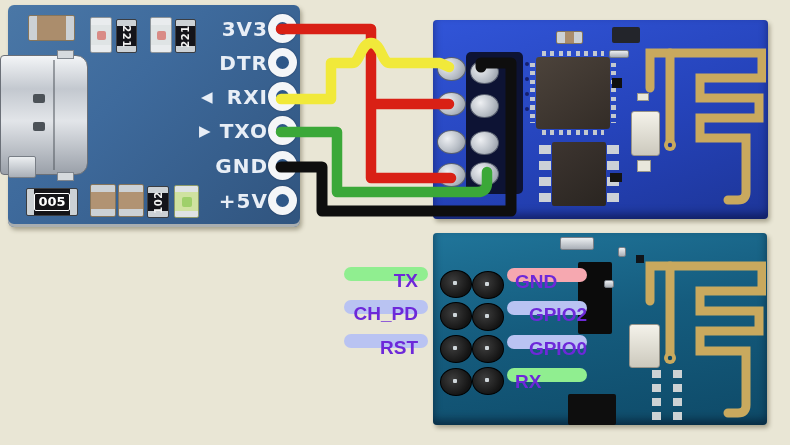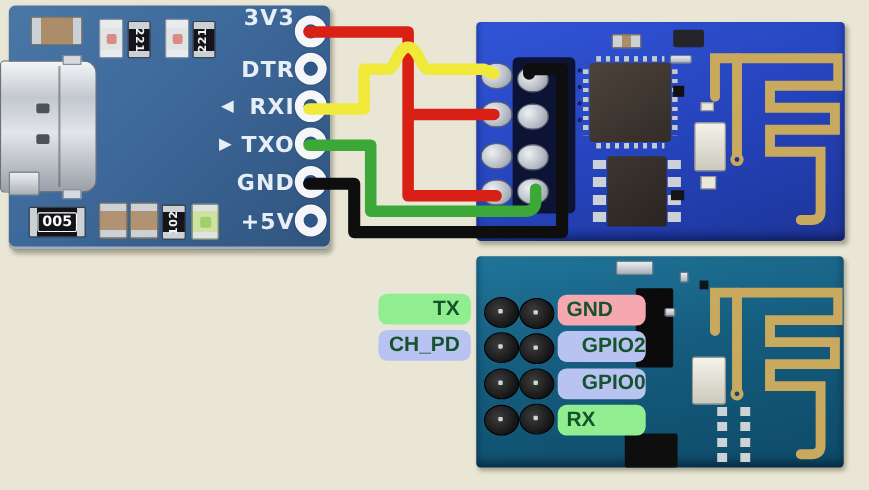--- a/index.html
+++ b/index.html
@@ -63,21 +63,21 @@
     background:linear-gradient(170deg,#20759a 0%,#155c7e 45%,#0e4a68 100%);
     box-shadow:inset 0 -5px 8px rgba(0,10,25,.5), 2px 3px 4px rgba(90,85,60,.45);}
   .dpad{position:absolute;width:30px;height:26px;border-radius:50%;border:1px solid #000;
     background:radial-gradient(circle at 40% 40%,#3d3d3d,#141414 70%);}
   .dpad::after{content:"";position:absolute;left:12px;top:10px;width:4px;height:4px;background:#cfd6da;border-radius:1px;}
   .padscol{position:absolute;left:219px;top:137px;width:30px;height:55px;}
   .padscol i{position:absolute;top:0;bottom:0;width:9px;background:repeating-linear-gradient(180deg,#cdd2d4 0 8px,transparent 8px 14px);display:block;}
   .padscol i.b{right:0;} .padscol i.a{left:0;}
 
   
-  .tag{position:absolute;height:28px;border-radius:8px;font:bold 19px/28px "Liberation Sans",sans-serif;color:#14532d;box-sizing:border-box;}
+  .tag{position:absolute;height:14px;border-radius:8px;font:bold 19px/28px "Liberation Sans",sans-serif;color:#6d28d9;box-sizing:border-box;}
   .tag-right{text-align:right;padding-right:10px;width:84px;}
   .tag-left{text-align:left;padding-left:8px;width:80px;}
   .tg{background:#90ee90;} .tl{background:#b9c3f2;text-align:right;} .tp{background:#f6a8b0;}
 
   
   .wires{position:absolute;left:0;top:0;z-index:7;pointer-events:none;}
   .ant{position:absolute;}
 </style>
 </head>
 <body>
@@ -114,21 +114,21 @@
       </div>
     <div class="cmp cap-tan-v" style="left:82px;top:179px;width:26px;height:33px;"></div>
     <div class="cmp cap-tan-v" style="left:110px;top:179px;width:26px;height:33px;"></div>
     <div class="cmp res-v" style="left:139px;top:181px;width:22px;height:32px;">
         <span class="rotm90">102</span>
       </div>
     <div class="cmp led-g" style="left:166px;top:180px;width:25px;height:33px;">
         <i></i>
       </div>
 
-    <div class="silk" style="top:0;">3V3</div>
+    <div class="silk" style="top:13px;">3V3</div>
     <div class="silk" style="top:47px;">DTR</div>
     <div class="silk" style="top:81px;text-align:right;">RXI</div>
     <div class="silk" style="top:115px;">TXO</div>
     <div class="silk" style="top:150px;">GND</div>
     <div class="silk" style="top:185px;">+5V</div>
     <span class="arr" style="left:193px;top:84px;">◀</span>
     <span class="arr" style="left:191px;top:118px;">▶</span>
 
     <div class="hole" style="left:260px;top:9px;"></div>
     <div class="hole" style="left:260px;top:43px;"></div>
@@ -214,20 +214,21 @@
     </svg>
 
     <div class="tag tag-left tp" style="left:74px;top:35px;">GND</div>
     <div class="tag tag-left tl" style="left:74px;top:68px;">GPIO2</div>
     <div class="tag tag-left tl" style="left:74px;top:102px;">GPIO0</div>
     <div class="tag tag-left tg" style="left:74px;top:135px;">RX</div>
   </div>
 
   <div class="tag tag-right tg" style="left:344px;top:267px;">TX</div>
   <div class="tag tag-right tl" style="left:344px;top:300px;">CH_PD</div>
+  <div class="tag tag-right tl" style="left:344px;top:334px;">RST</div>
 
   <svg class="wires" width="790" height="445" viewBox="0 0 790 445">
     <g fill="none" stroke-linecap="round" stroke-linejoin="round">
       <path d="M281 132 H337 V192 H477 Q487 192 487 183 L487 172" stroke="#3ba838" stroke-width="10.5"></path>
       <path d="M281 167 H322 V211 H511 V63 H481 L481 67" stroke="#0e0e0e" stroke-width="11"></path>
       <path d="M281 29 H371 V178 H451 M371 104 H449" stroke="#d92015" stroke-width="10.5"></path>
       <path d="M281 99 H331 V63 H352 C360 63 361 43 371 43 C381 43 382 63 390 63 H440 L449 67" stroke="#f1e93a" stroke-width="10.5"></path>
     </g>
   </svg>
 </div>

